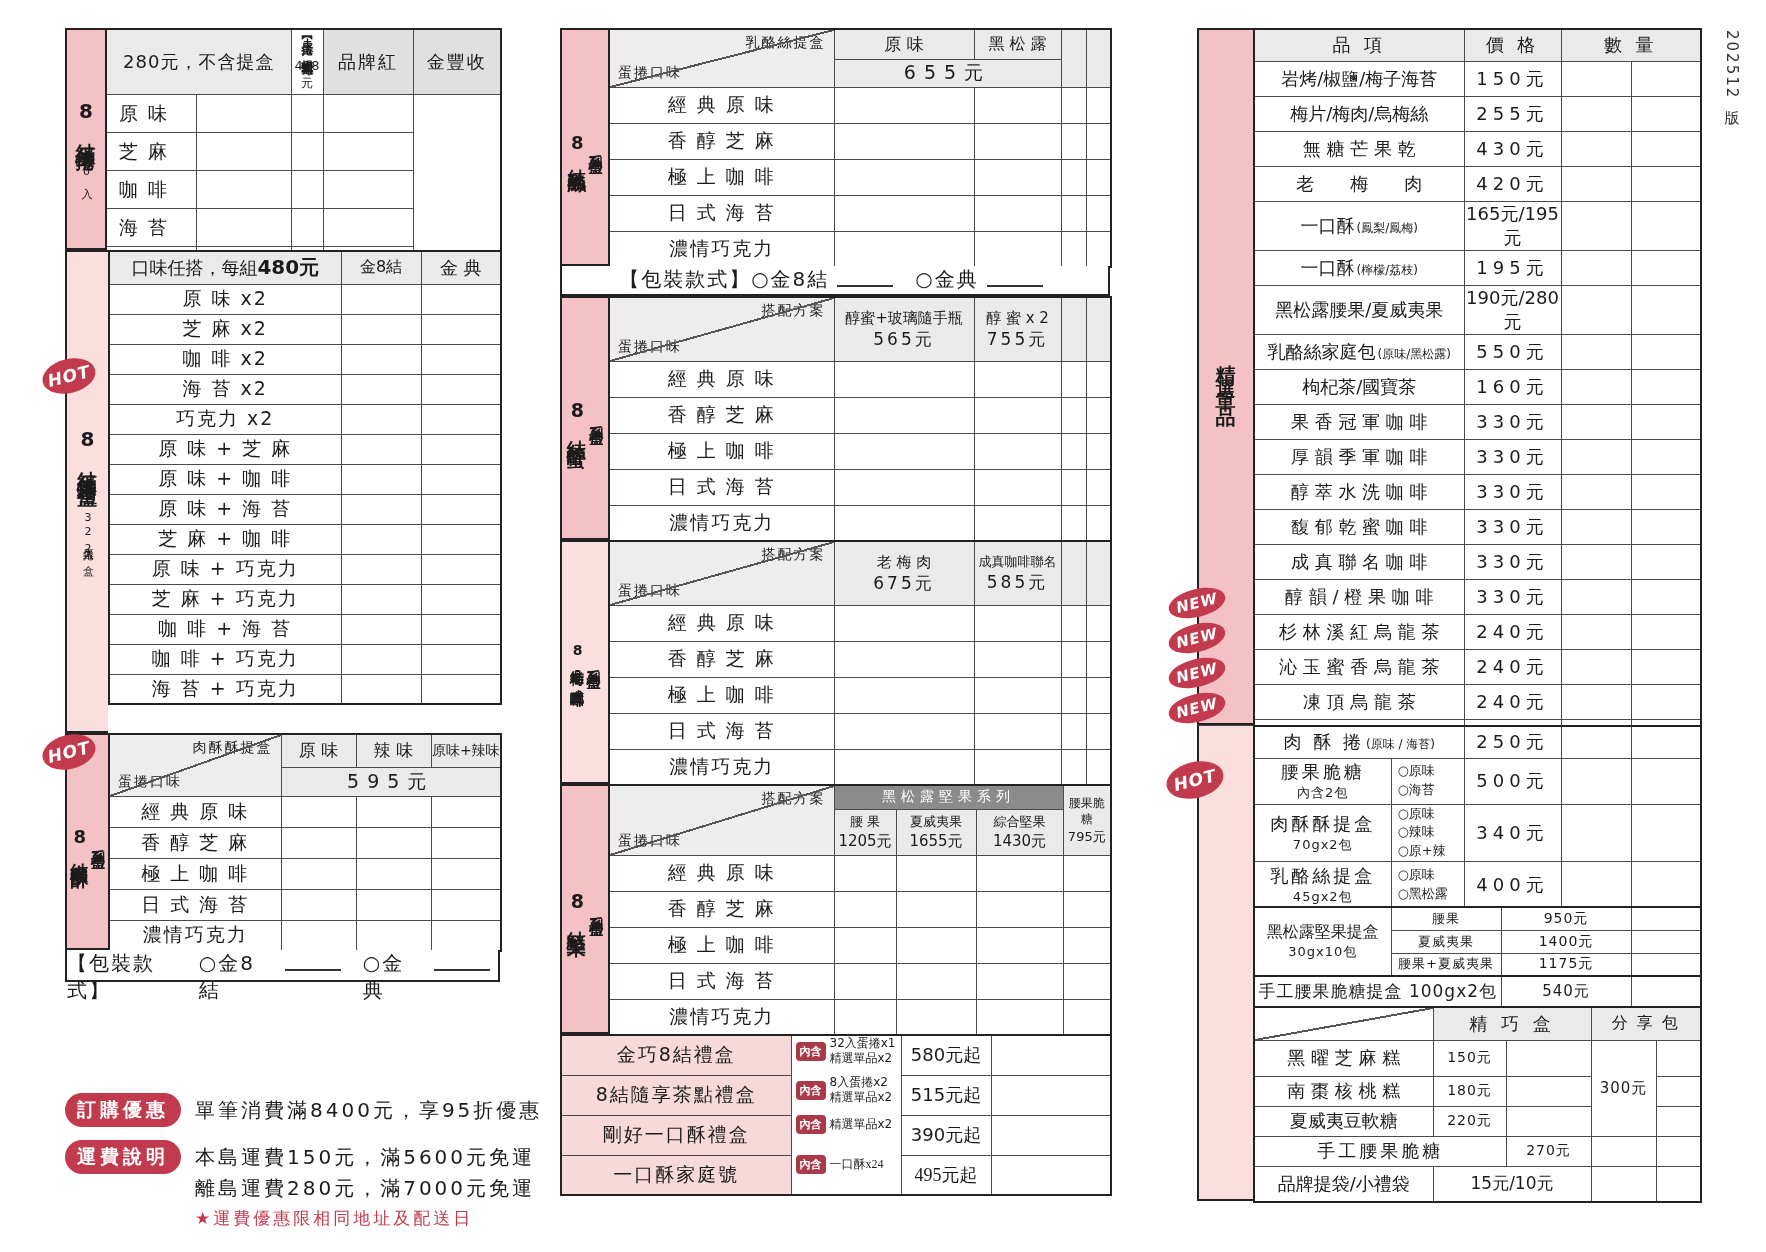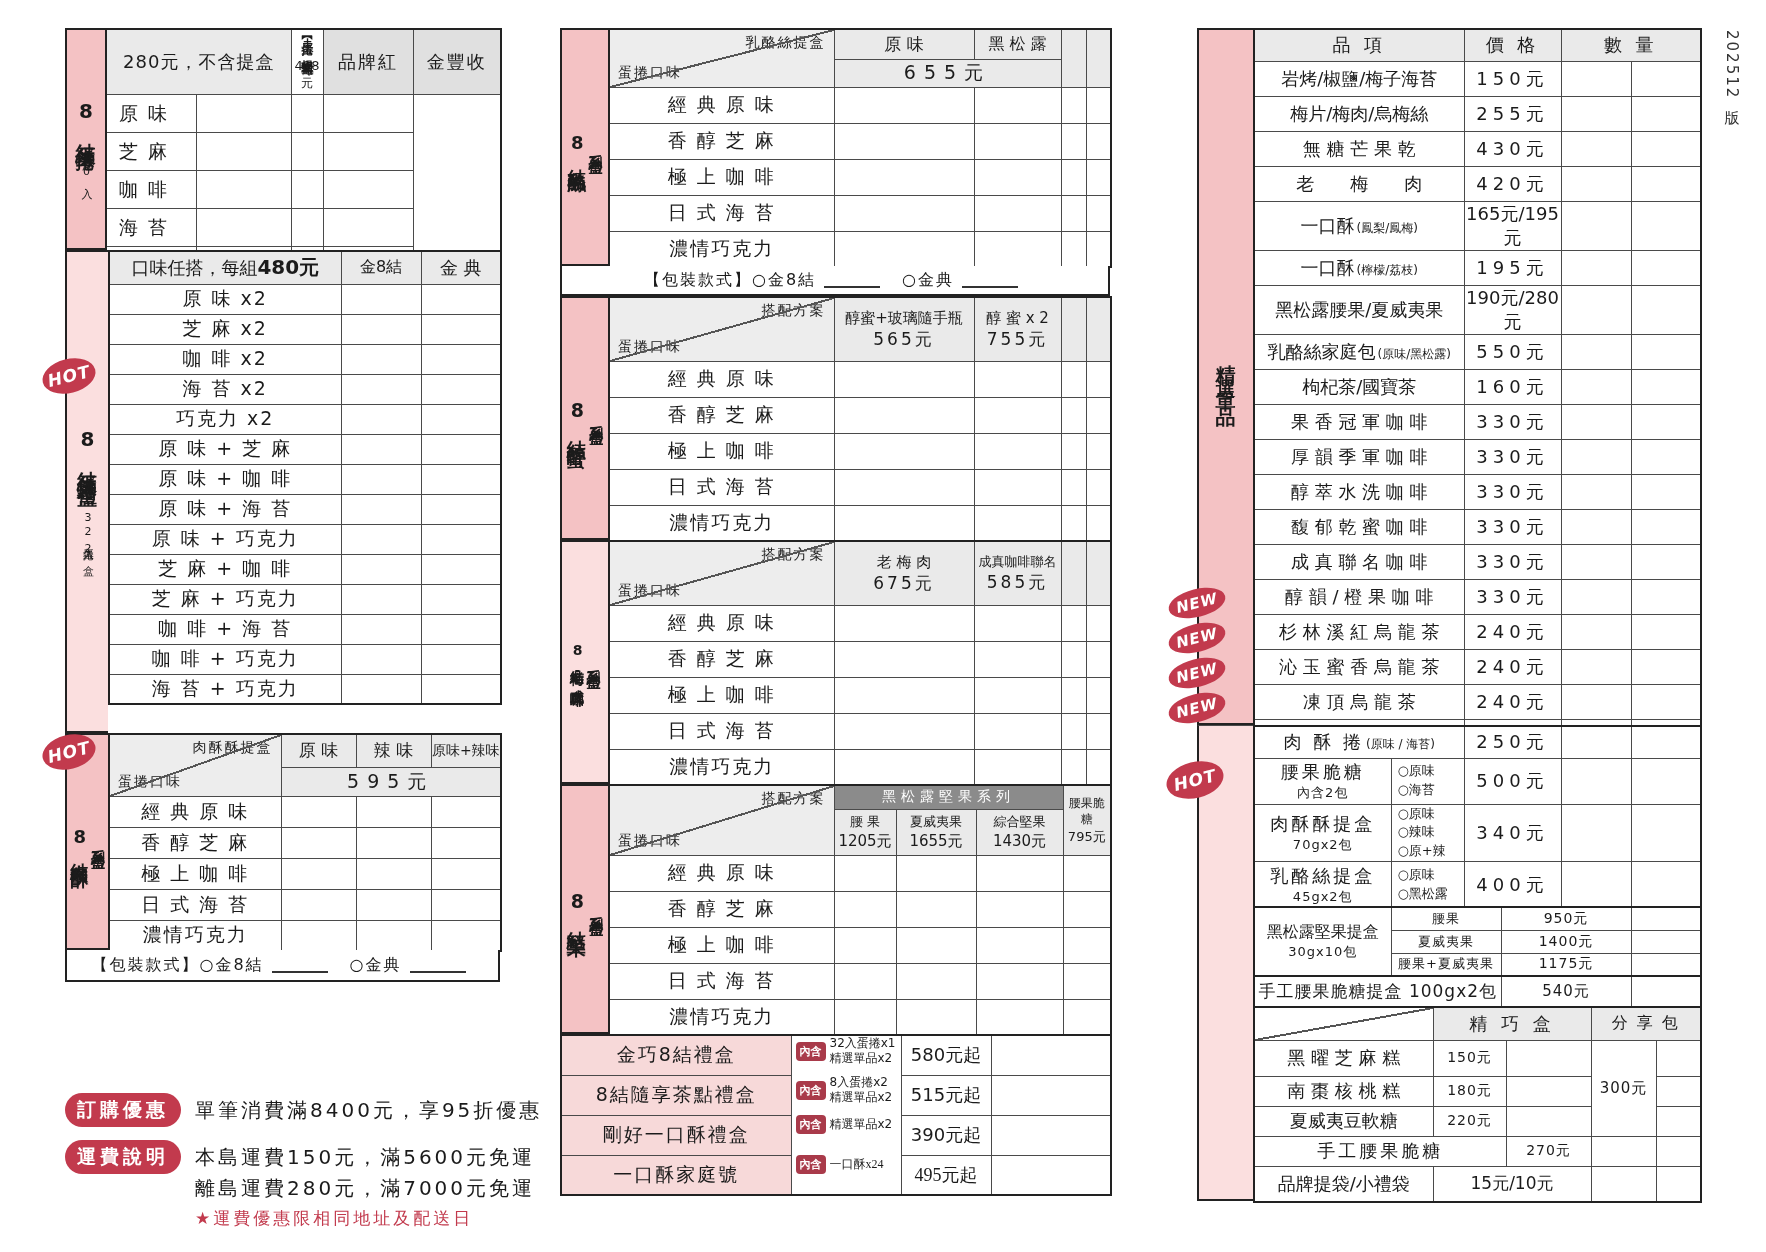--- a/index.html
+++ b/index.html
@@ -34,21 +34,21 @@
   .h2c .pr{font-size:17px;letter-spacing:3px}
   .oval{position:absolute;background:#c23a4d;color:#fff;font-weight:bold;font-style:italic;
         border-radius:50%;display:flex;align-items:center;justify-content:center;
         transform:rotate(-14deg);z-index:6;font-size:17px;letter-spacing:1px}
   .pill{position:absolute;background:#c23a4d;color:#fff;font-weight:bold;font-size:19px;
         letter-spacing:4px;border-radius:17px;padding:4px 12px}
   .pill-sm{background:#a93a4a;color:#fff;font-weight:bold;font-size:11px;border-radius:4px;
         padding:2px 4px;margin-right:4px;flex:none}
   .blank{display:inline-block;width:56px;border-bottom:2px solid #333;height:1.05em;margin:0 8px;vertical-align:baseline}
   .foot{position:absolute;border:2px solid #222;border-top:none;background:#fff;display:flex;
-        align-items:center;justify-content:center;font-size:16px;letter-spacing:2px;z-index:2}
+        justify-content:center;font-size:20px;letter-spacing:2px;z-index:2}
   .notesline{position:absolute;display:flex;align-items:flex-start}
   .ntext{font-size:20px;letter-spacing:3px;line-height:1.55}
   .star{color:#c23a4d;font-size:17px;letter-spacing:3px}
   .item{font-size:18px}
   .price{font-size:18px}
   .optname{font-size:18px;letter-spacing:3px}
   .optnote{font-size:13px;letter-spacing:1px}
   .opts{text-align:left;padding-left:6px;font-size:13px;line-height:1.45;letter-spacing:0}
   .sub{font-size:13px;letter-spacing:1px}
   .nprice{font-size:14px;letter-spacing:1px}
@@ -177,26 +177,26 @@
         <td class="lbl">原 味 + 咖 啡</td>
         <td class="fill"></td>
         <td class="fill"></td>
       </tr>
       <tr style="height: 30px;">
         <td class="lbl">原 味 + 海 苔</td>
         <td class="fill"></td>
         <td class="fill"></td>
       </tr>
       <tr style="height: 30px;">
+        <td class="lbl">芝 麻 + 咖 啡</td>
+        <td class="fill"></td>
+        <td class="fill"></td>
+      </tr>
+      <tr style="height: 30px;">
         <td class="lbl">原 味 + 巧克力</td>
-        <td class="fill"></td>
-        <td class="fill"></td>
-      </tr>
-      <tr style="height: 30px;">
-        <td class="lbl">芝 麻 + 咖 啡</td>
         <td class="fill"></td>
         <td class="fill"></td>
       </tr>
       <tr style="height: 30px;">
         <td class="lbl">芝 麻 + 巧克力</td>
         <td class="fill"></td>
         <td class="fill"></td>
       </tr>
       <tr style="height: 30px;">
         <td class="lbl">咖 啡 + 海 苔</td>

